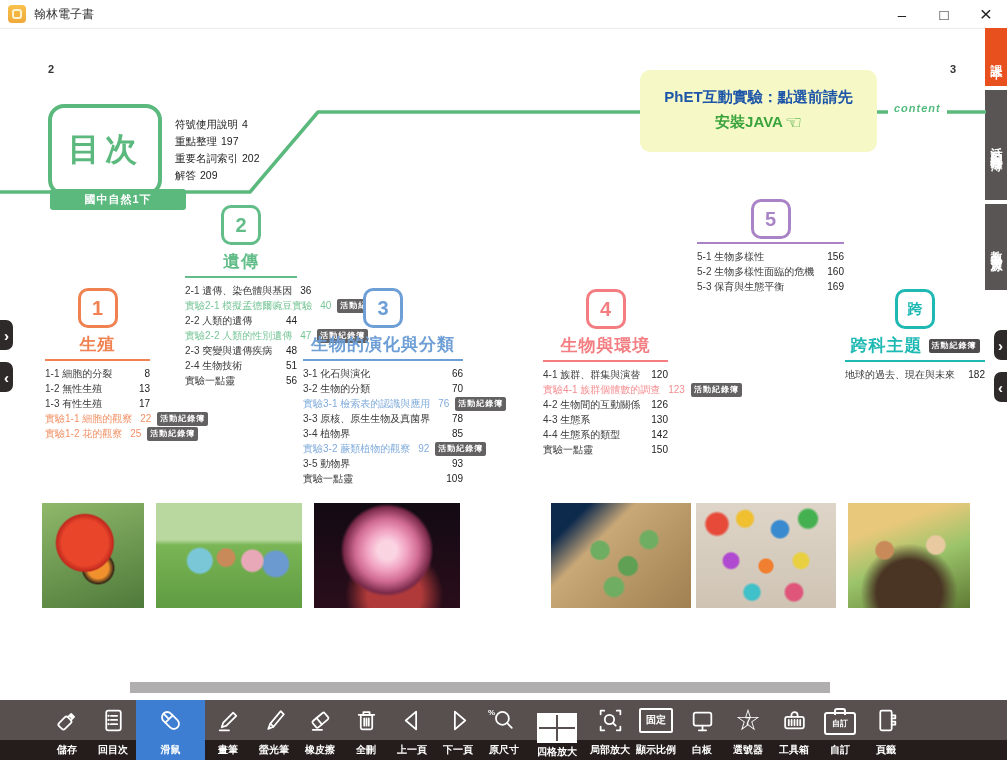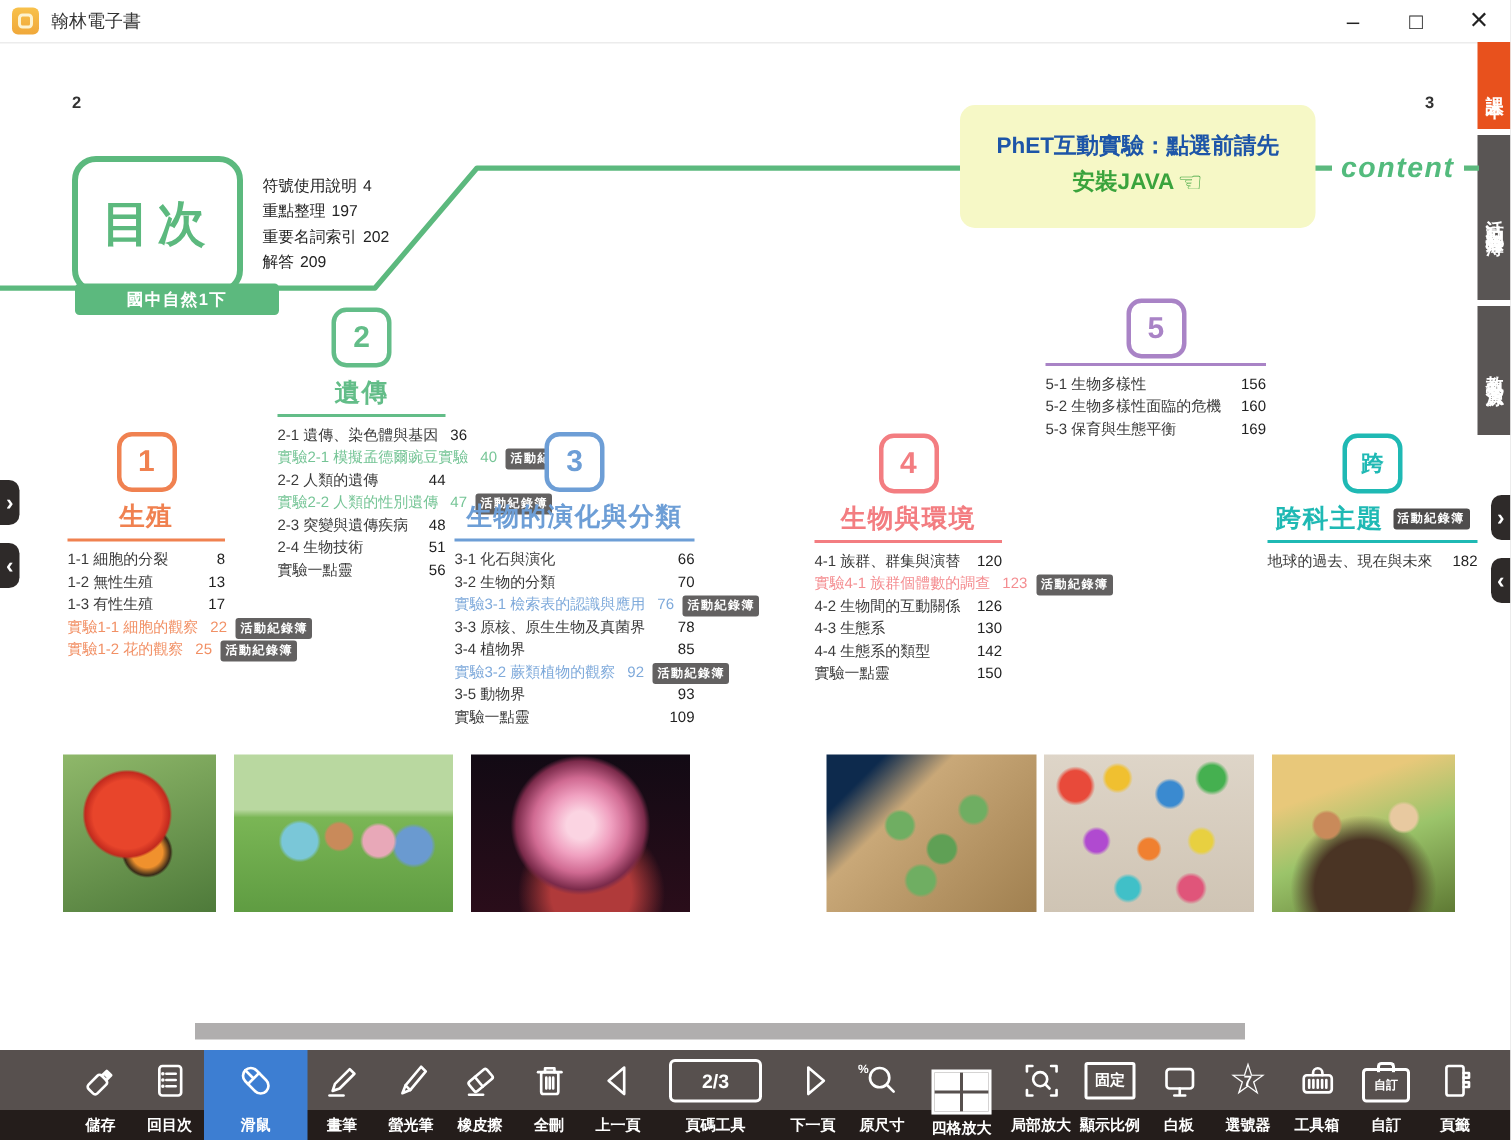--- a/index.html
+++ b/index.html
@@ -41,21 +41,21 @@
   .frontlist{position:absolute;left:175px;top:116px;z-index:2;}
   .frontlist .fr{font-size:10.5px;color:#222;line-height:17px;white-space:nowrap;}
   .frontlist .fr .pg{margin-left:4px;}
   
   .note{position:absolute;left:640px;top:70px;width:237px;height:82px;background:#f6f8c6;
         border-radius:10px;display:flex;flex-direction:column;align-items:center;justify-content:center;z-index:3;}
   .note .l1{font-size:15px;font-weight:bold;color:#1d55a8;}
   .note .l2{font-size:15px;font-weight:bold;color:#3aa33c;margin-top:4px;}
   .note .hand{font-size:19px;vertical-align:-2px;margin-left:2px;}
   .contentword{position:absolute;left:888px;top:102px;background:#fff;padding:0 6px;z-index:2;
-               font-size:19px;font-weight:bold;font-style:italic;color:#53bb7d;letter-spacing:1px;}
+               font-size:11px;font-weight:bold;font-style:italic;color:#53bb7d;letter-spacing:1px;}
   
   .chapter{position:absolute;z-index:2;}
   .chapter .numbox{width:34px;height:34px;border:3px solid var(--c);border-radius:10px;margin:0 auto;
                    display:flex;align-items:center;justify-content:center;font-size:20px;font-weight:bold;
                    color:var(--c);background:#fff;}
   .chapter .numbox.small{font-size:15px;}
   .chapter .ctitle{margin-top:5px;text-align:left;font-size:17px;font-weight:bold;color:var(--c);
                    letter-spacing:1px;white-space:nowrap;display:flex;justify-content:center;align-items:center;}
   .chapter .underline{height:2px;background:var(--c);margin-top:3px;}
   .chapter .rows{margin-top:5px;}
@@ -463,26 +463,20 @@
 
     <div class="tcell">
       <div class="ticon">
           <svg class="ic" viewBox="0 0 26 26">
             <path d="M16.5 4.5 6.5 13l10 8.5z"></path>
           </svg>
         </div>
       <div class="tlabel">上一頁</div>
     </div>
 
-    <div class="tcell w84">
-      <div class="ticon">
-          <div class="pageind">2/3</div>
-        </div>
-      <div class="tlabel">頁碼工具</div>
-    </div>
 
     <div class="tcell">
       <div class="ticon">
           <svg class="ic" viewBox="0 0 26 26">
             <path d="M9.5 4.5 19.5 13l-10 8.5z"></path>
           </svg>
         </div>
       <div class="tlabel">下一頁</div>
     </div>
 

